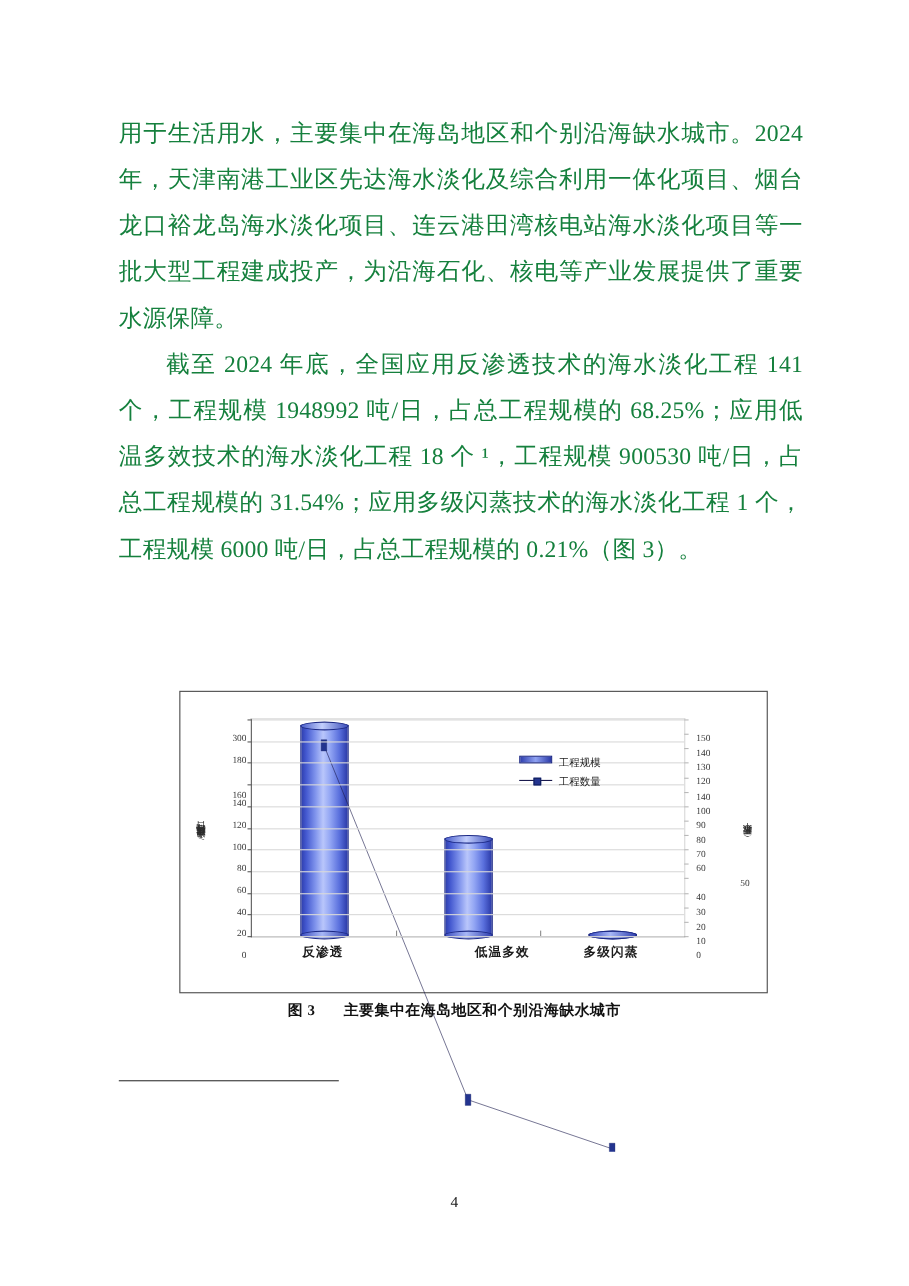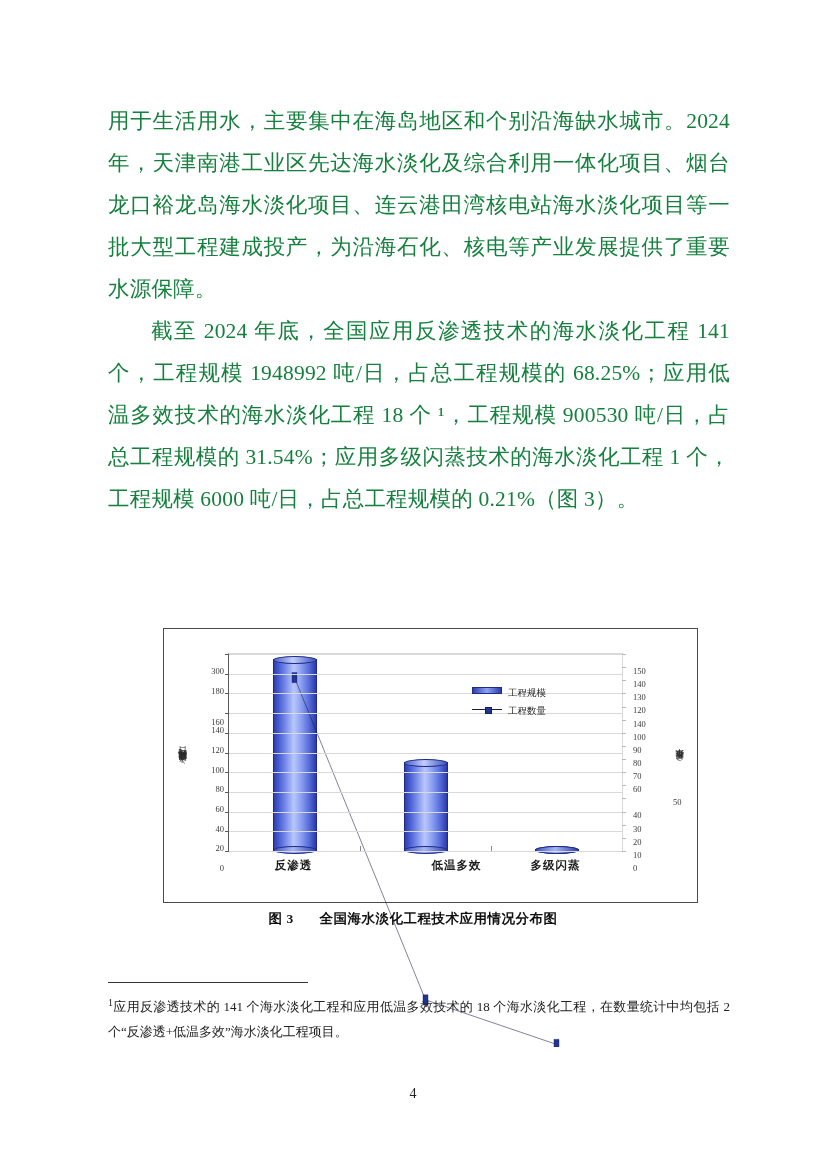--- a/index.html
+++ b/index.html
@@ -404,23 +404,20 @@
           </div>
         </div>
 
       </div>
     </div>
   </div>
 
   <div class="fig-caption">
     <span>图 3</span>
     <span class="cap-gap"></span>
-    <span>全国海水淡化工程技术应用情况分布图</span>
+    <span>主要集中在海岛地区和个别沿海缺水城市</span>
   </div>
 
   <div class="footnote-rule"></div>
-  <div class="footnote">
-    <sup>1</sup><span>应用反渗透技术的 141 个海水淡化工程和应用低温多效技术的 18 个海水淡化工程，在数量统计中均包括 2 个“反渗透+低温多效”海水淡化工程项目。</span>
-  </div>
 
   <div class="page-number">4</div>
 
 </div>
 
 </body></html>

